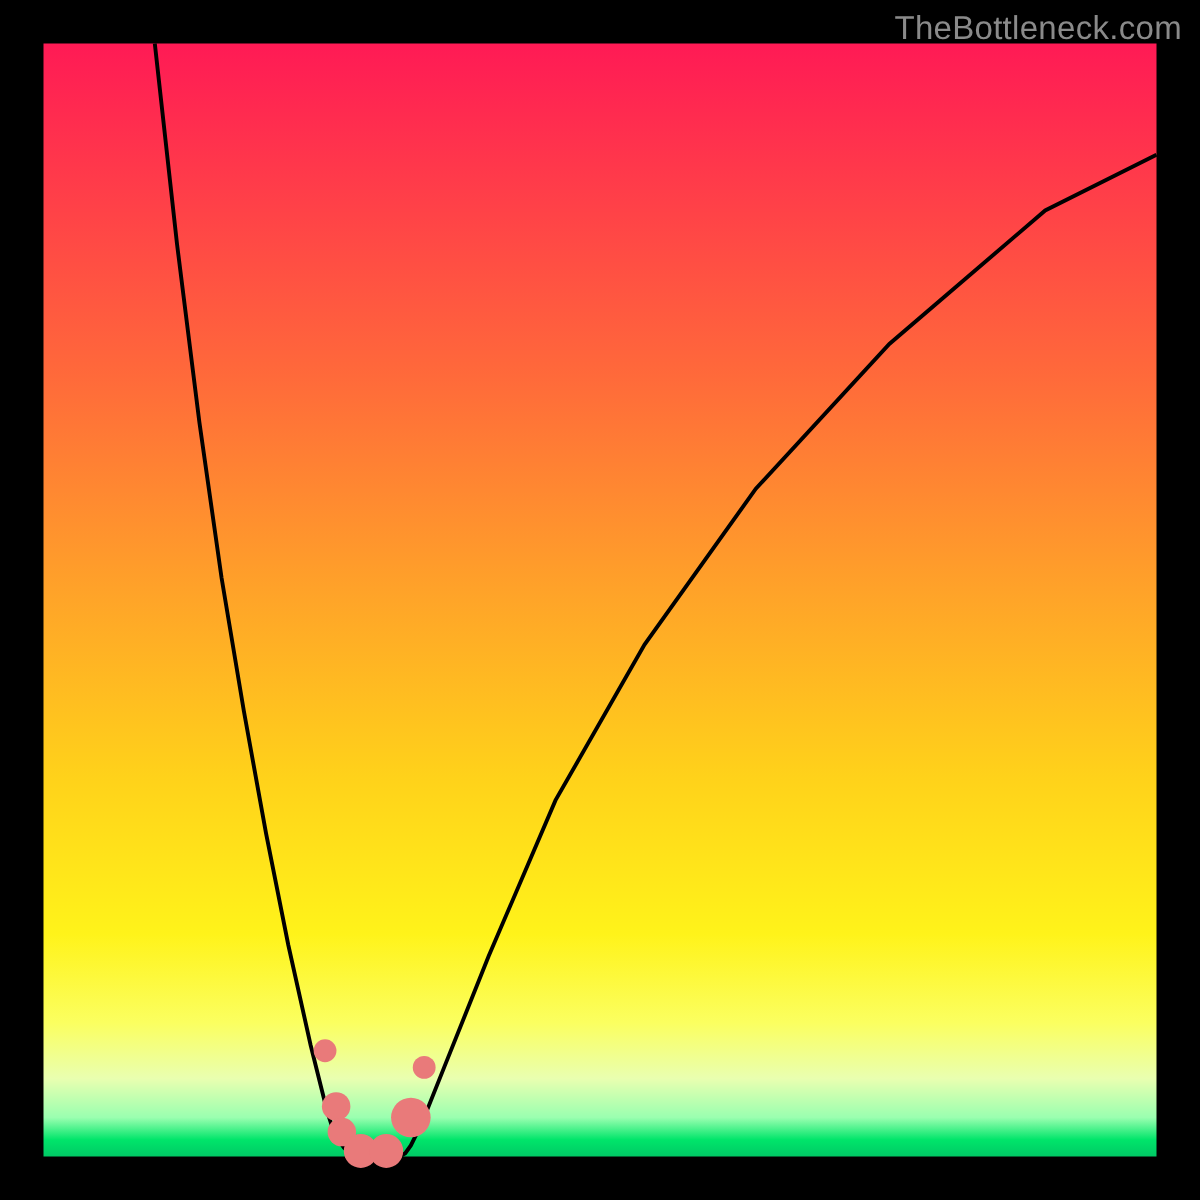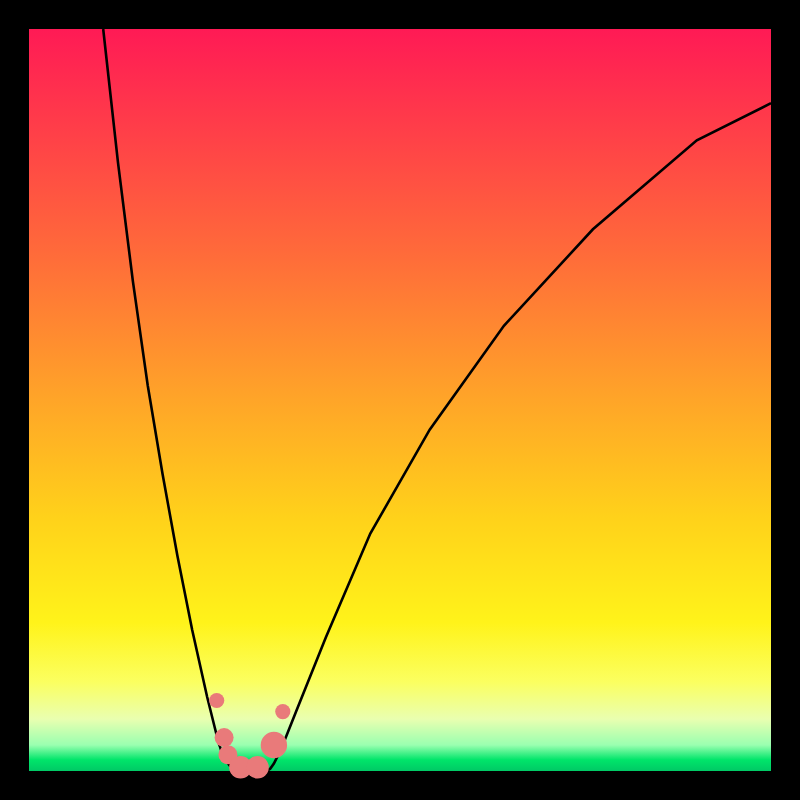--- a/index.html
+++ b/index.html
@@ -74,13 +74,14 @@
           <circle cx="195.1" cy="708.6" r="9.5" fill="#e97a7a"></circle>
           <circle cx="198.9" cy="725.7" r="9.5" fill="#e97a7a"></circle>
           <circle cx="211.5" cy="738.3" r="11.3" fill="#e97a7a"></circle>
           <circle cx="228.5" cy="738.3" r="11.3" fill="#e97a7a"></circle>
           <circle cx="244.9" cy="716.0" r="13.2" fill="#e97a7a"></circle>
           <circle cx="253.8" cy="682.6" r="7.6" fill="#e97a7a"></circle>
         </g>
     </svg>
   </div>
 
+  <div class="watermark">TheBottleneck.com</div>
 </div>
 
 </body></html>

